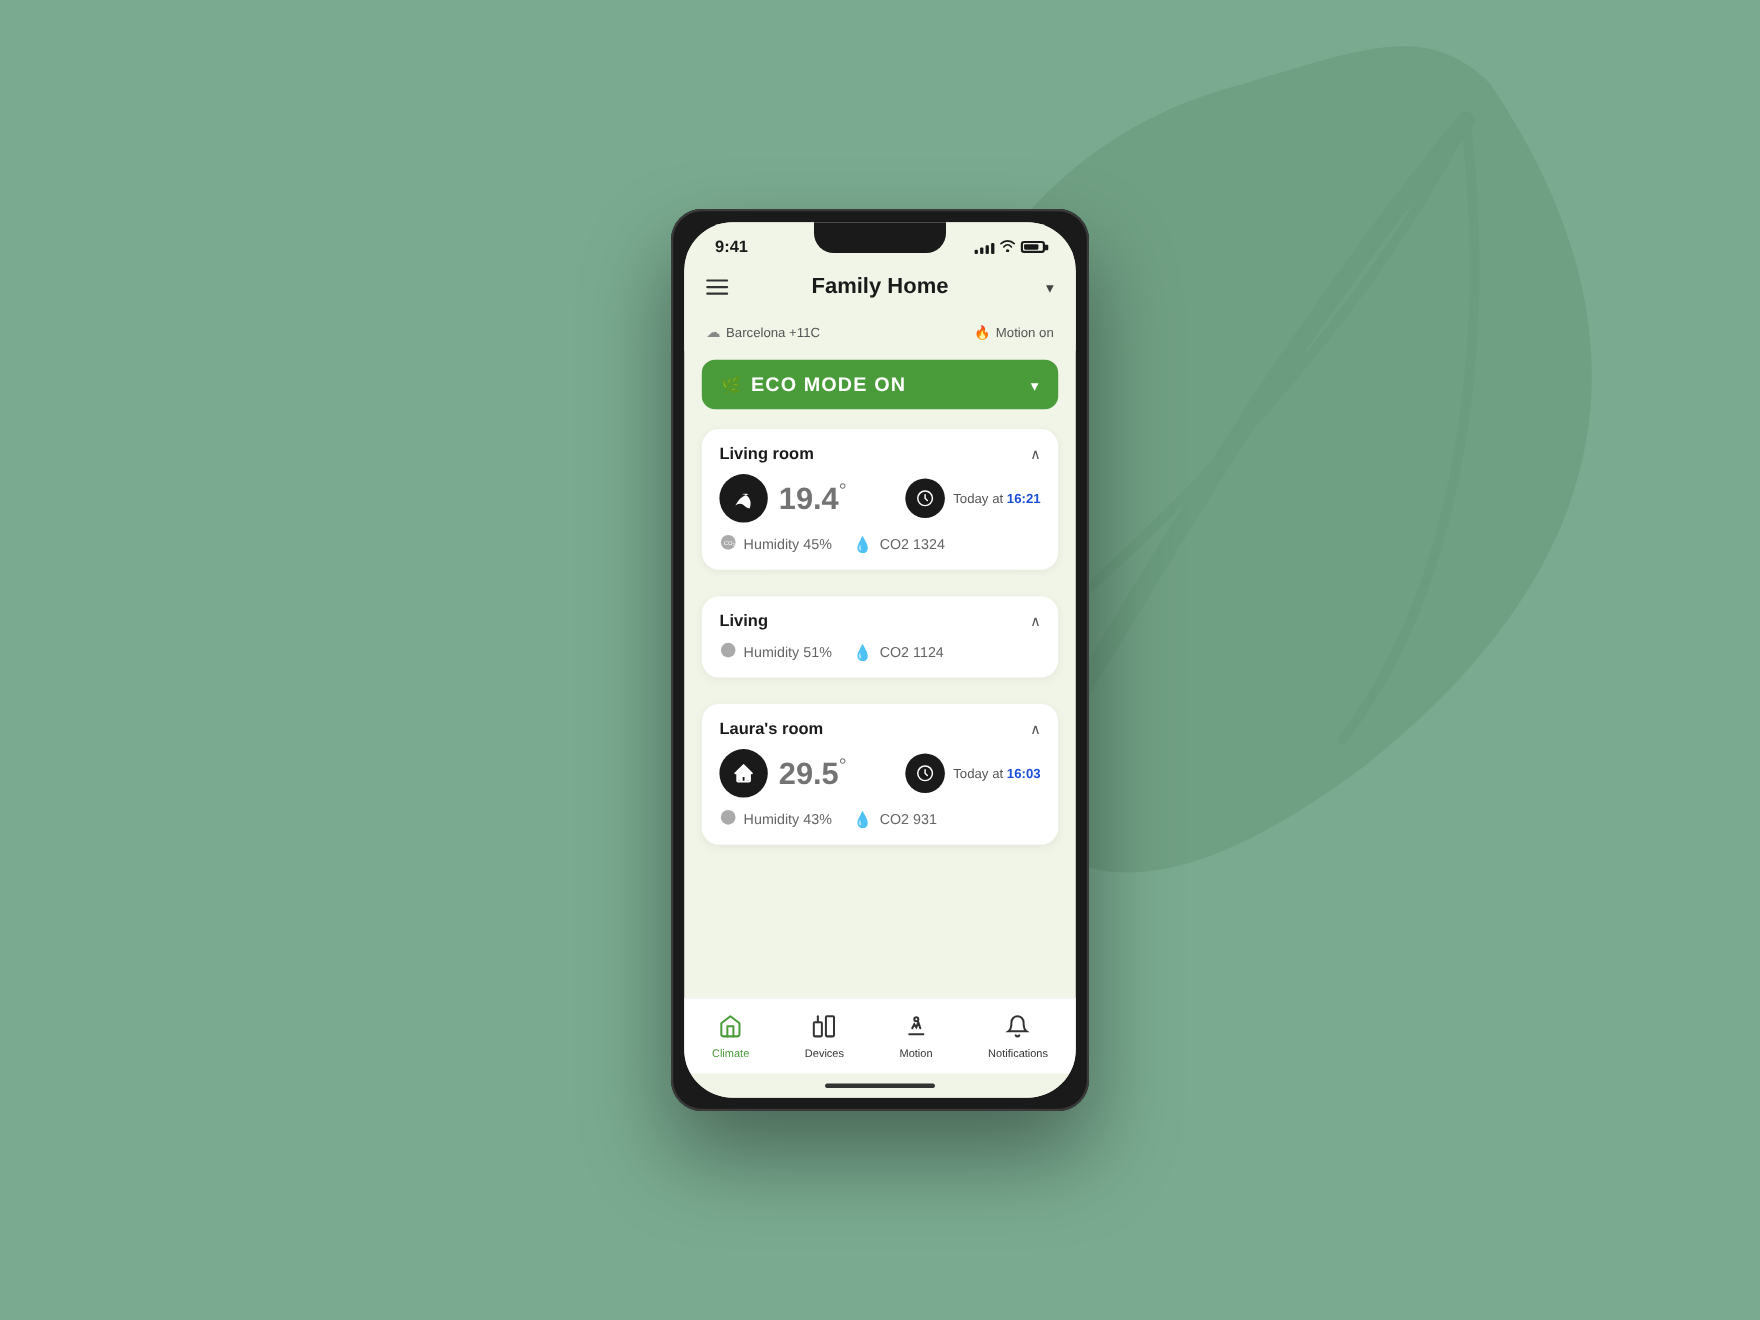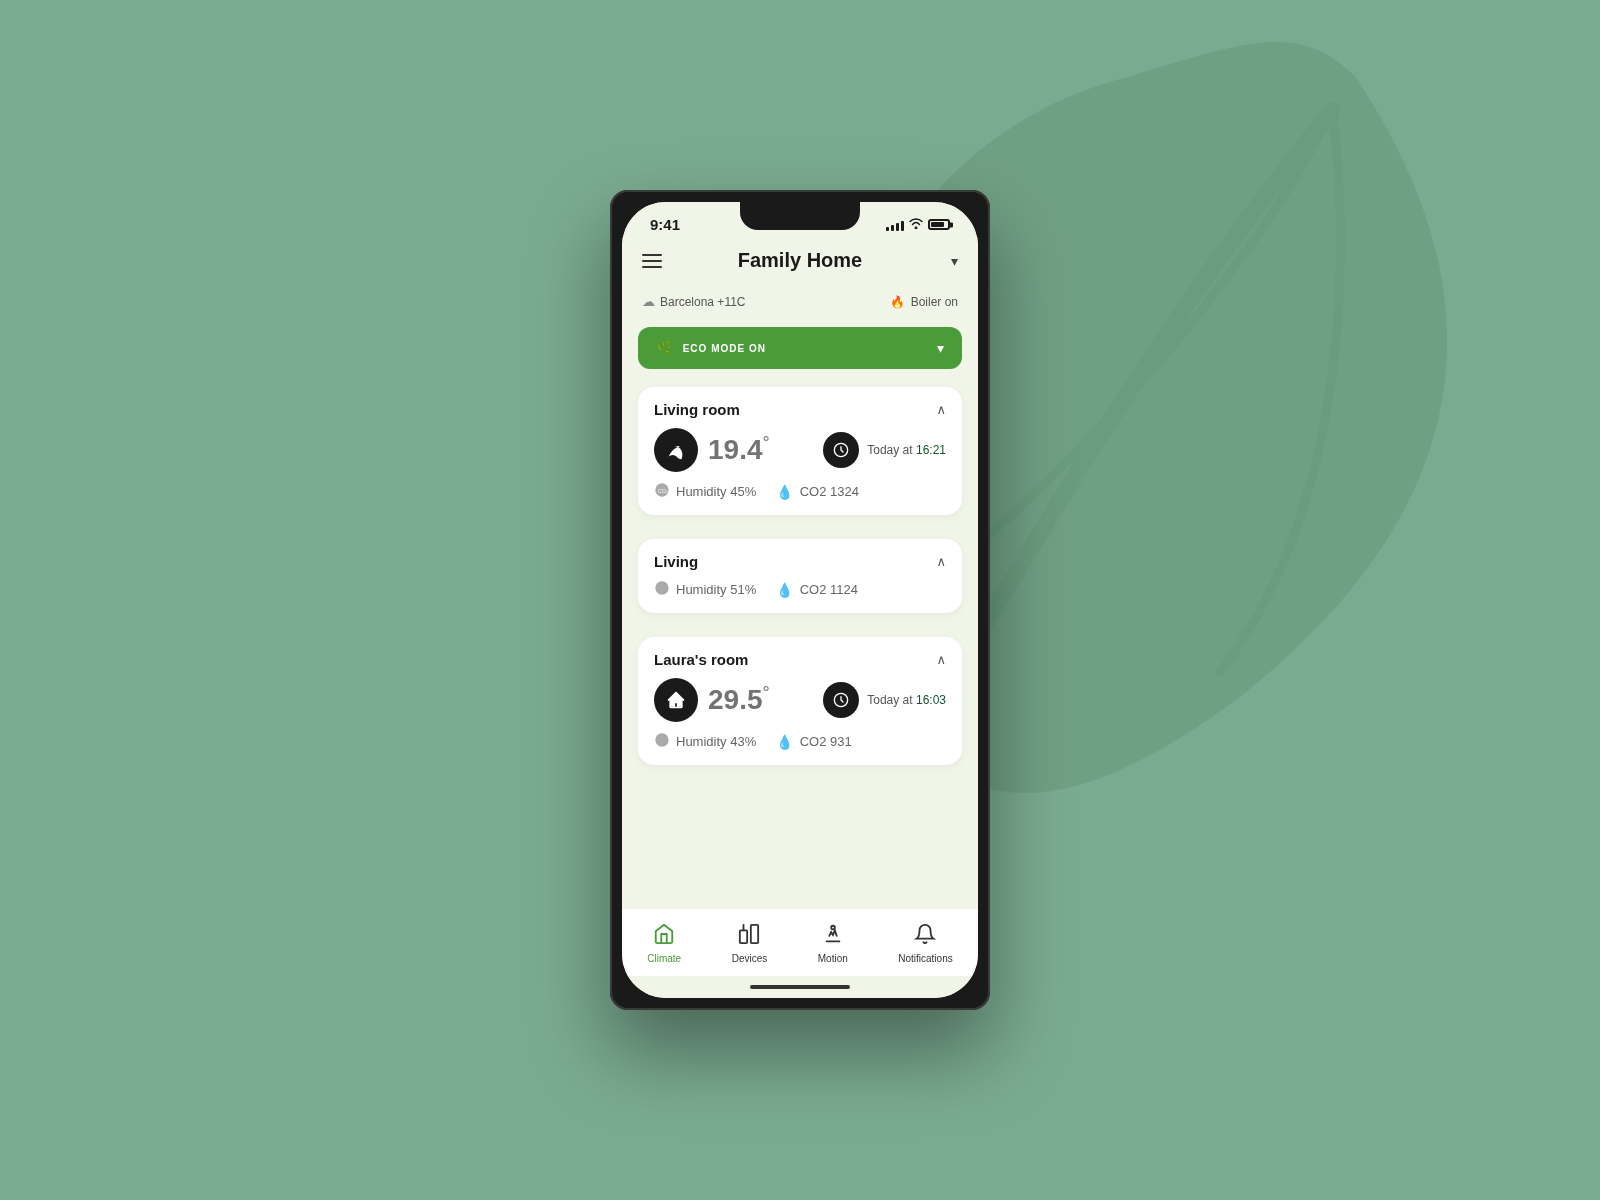--- a/index.html
+++ b/index.html
@@ -14,21 +14,21 @@
       font-family: -apple-system, BlinkMacSystemFont, 'Segoe UI', sans-serif;
       overflow: hidden;
       position: relative;
     }
 
     
     .phone-frame {
       width: 380px;
       height: 820px;
       background: #1a1a1a;
-      border-radius: 18px;
+      border-radius: 28px;
       padding: 12px;
       position: relative;
       box-shadow: 0 40px 80px rgba(0,0,0,0.4), inset 0 0 0 2px #3a3a3a;
       z-index: 10;
     }
 
     .phone-screen {
       width: 100%;
       height: 100%;
       background: #f0f5e8;
@@ -208,21 +208,21 @@
       gap: 8px;
     }
 
     .eco-leaf {
       color: #fff;
       font-size: 15px;
     }
 
     .eco-label {
       color: #fff;
-      font-size: 10px;
+      font-size: 18px;
       font-weight: 700;
       letter-spacing: 1px;
     }
 
     .eco-arrow {
       color: #fff;
       font-size: 14px;
     }
 
     
@@ -301,22 +301,22 @@
       align-items: center;
       gap: 8px;
     }
 
     .schedule-text {
       font-size: 12px;
       color: #555;
     }
 
     .schedule-time {
-      font-weight: 400;
-      color: #14532d;
+      font-weight: 700;
+      color: #1d4ed8;
     }
 
     .room-stats-row {
       display: flex;
       gap: 20px;
     }
 
     .stat-item {
       display: flex;
       align-items: center;
@@ -445,21 +445,21 @@
         <span class="header-title">Family Home</span>
         <span class="dropdown-arrow">▾</span>
       </div>
       <div class="header-info-row">
         <div class="header-info-left">
           <span class="cloud-icon-sm">☁</span>
           <span>Barcelona +11C</span>
         </div>
         <div class="header-info-right">
           <span class="fire-icon-sm">🔥</span>
-          <span>Boiler on</span>
+          <span>Motion on</span>
         </div>
       </div>
     </div>
 
     <div class="eco-banner">
       <div class="eco-left">
         <span class="eco-leaf">🌿</span>
         <span class="eco-label">ECO MODE ON</span>
       </div>
       <span class="eco-arrow">▾</span>

